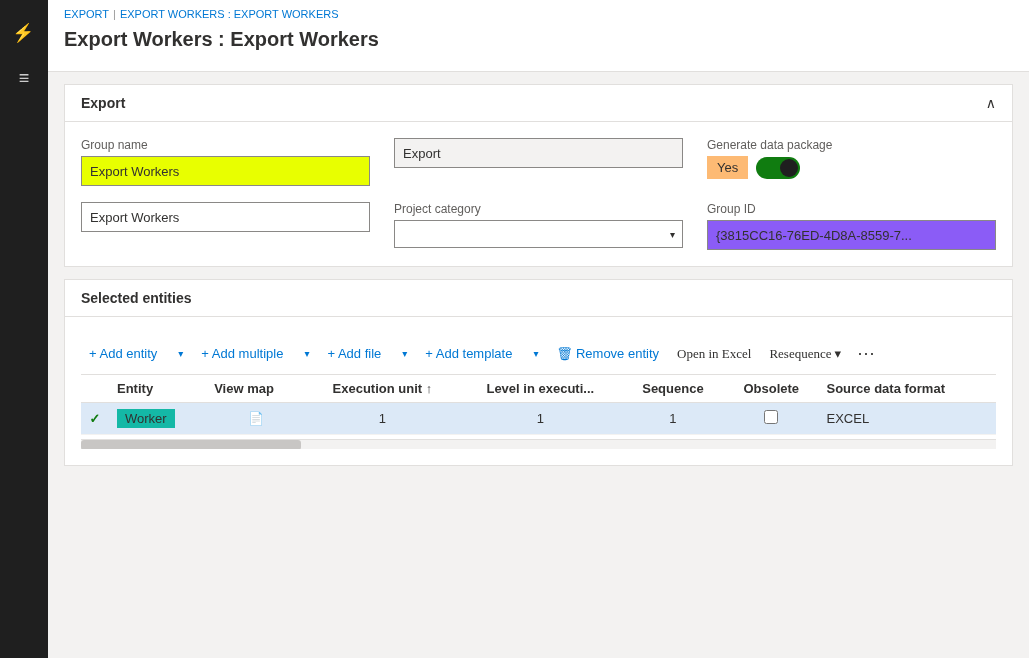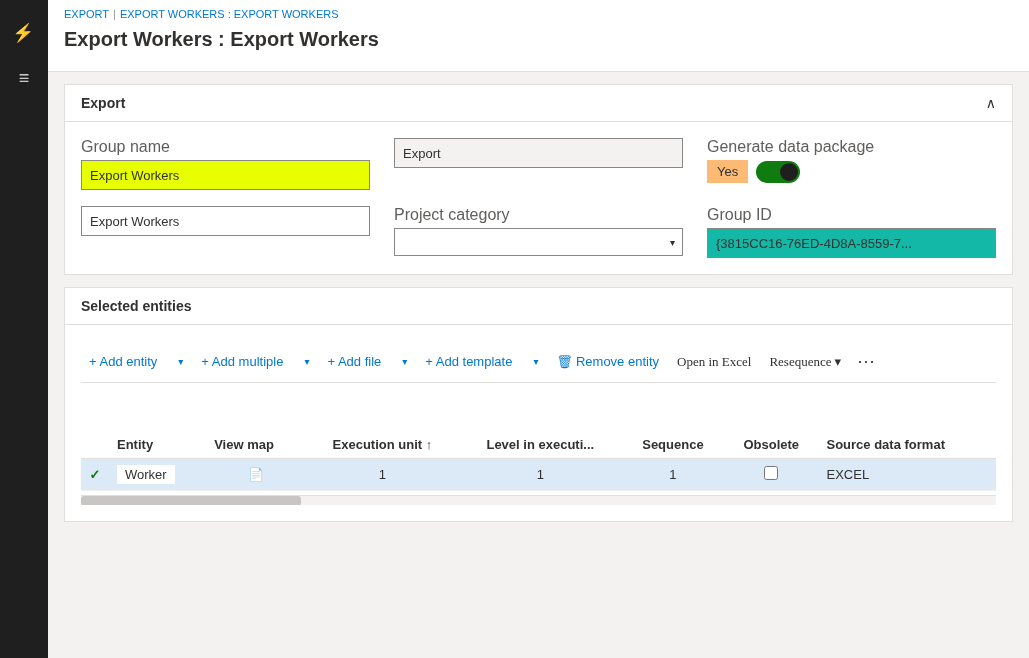--- a/index.html
+++ b/index.html
@@ -94,21 +94,21 @@
       padding: 16px;
     }
     
     .form-grid {
       display: grid;
       grid-template-columns: 1fr 1fr 1fr;
       gap: 16px 24px;
     }
     .form-field label {
       display: block;
-      font-size: 16px;
+      font-size: 12px;
       color: #605e5c;
       margin-bottom: 4px;
     }
     .form-field input[type="text"] {
       width: 100%;
       height: 30px;
       border: 1px solid #8a8886;
       padding: 0 8px;
       font-size: 13px;
       color: #323130;
@@ -173,21 +173,21 @@
       top: 2px;
     }
     
     .group-id-value {
       width: 100%;
       height: 30px;
       border: 1px solid #8a8886;
       padding: 0 8px;
       font-size: 13px;
       color: #323130;
-      background: #14b8a6;
+      background: #8b5cf6;
       display: flex;
       align-items: center;
       overflow: hidden;
       white-space: nowrap;
     }
     
     .entities-toolbar {
       display: flex;
       align-items: center;
       gap: 2px;
@@ -239,21 +239,20 @@
       cursor: pointer;
       font-size: 18px;
       color: #323130;
       padding: 2px 6px;
     }
     
     .entity-table {
       width: 100%;
       border-collapse: collapse;
       font-size: 13px;
-      margin-top: 48px;
     }
     .entity-table th {
       text-align: left;
       padding: 6px 8px;
       color: #323130;
       font-weight: 600;
       border-bottom: 1px solid #e1dfdd;
       background: #fff;
       white-space: nowrap;
     }
@@ -269,21 +268,21 @@
       background: #dce9f7;
     }
     .check-col {
       width: 28px;
     }
     .check-icon {
       color: #107c10;
       font-weight: bold;
     }
     .entity-name-cell {
-      background: #ffffff;
+      background: #14b8a6;
       padding: 2px 8px;
       display: inline-block;
     }
     .table-scroll-container {
       overflow-x: auto;
       overflow-y: auto;
       max-height: 200px;
     }
     .scrollbar-area {
       height: 10px;

